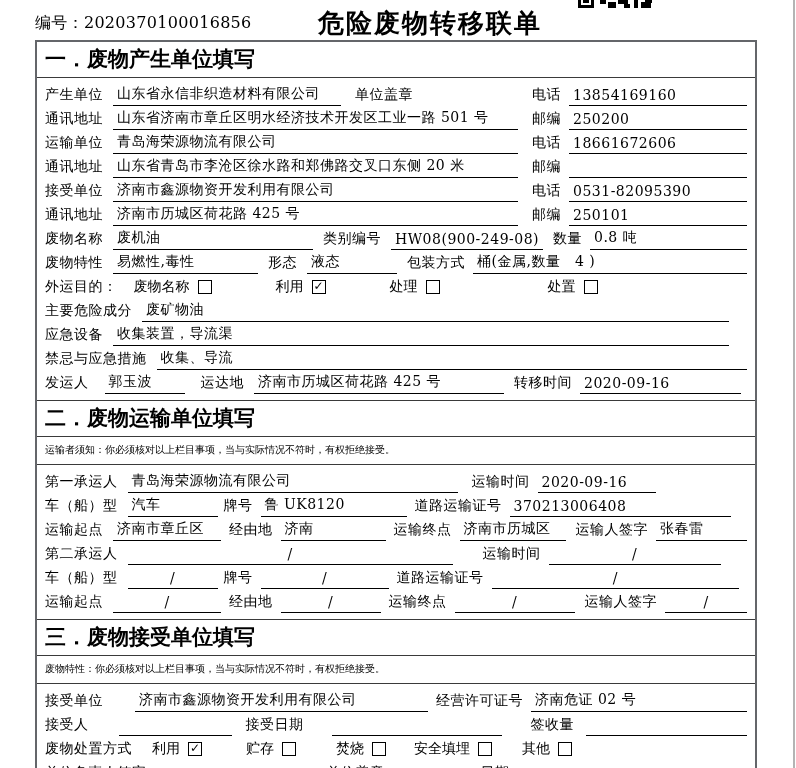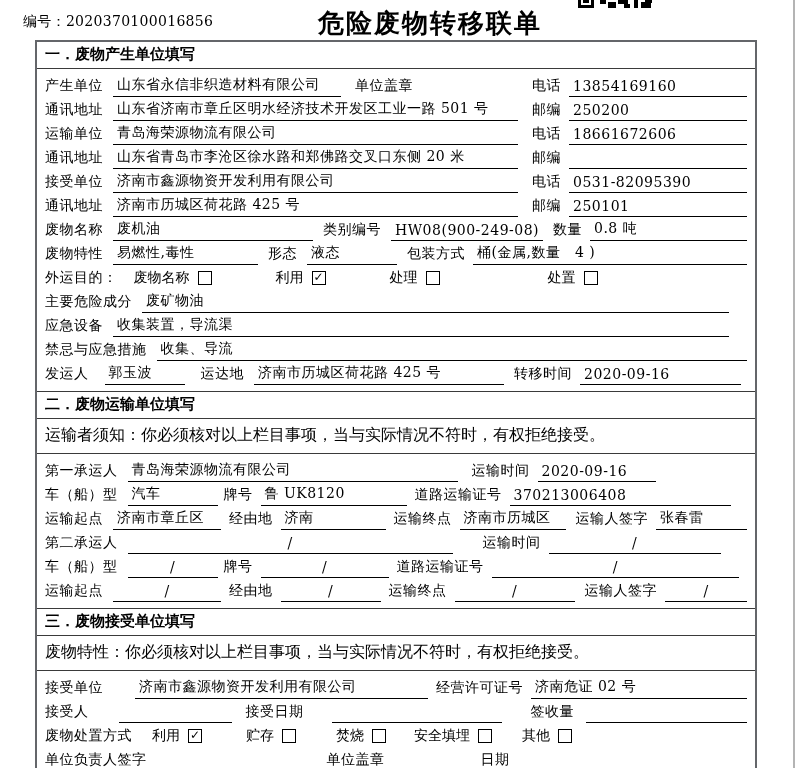--- a/index.html
+++ b/index.html
@@ -8,42 +8,42 @@
     position:relative;
     width:796px; height:768px;
     background:#ffffff;
     color:#000;
     font-family:"DejaVu Serif","Liberation Serif",serif;
     overflow:hidden;
   }
   
   .doc-header { position:relative; height:40px; }
   .serial {
-    position:absolute; left:23px; top:13px;
-    font-size:14px; letter-spacing:0.3px;
+    position:absolute; left:35px; top:13px;
+    font-size:16px; letter-spacing:0.3px;
   }
   .doc-title {
     position:absolute; left:318px; top:6px;
     font-size:26px; font-weight:bold; letter-spacing:2px;
     font-family:"DejaVu Serif","Liberation Serif",serif;
   }
   .qr-frag { position:absolute; left:578px; top:0; }
   
   .form {
     margin-left:35px; width:722px;
     border:2px solid #64666a;
   }
   .sec-heading {
-    font-size:15px; font-weight:bold;
+    font-size:21px; font-weight:bold;
     padding:3px 8px 4px;
     border-bottom:1px solid #3a3a3a;
   }
   .sec + .sec .sec-heading { border-top:1px solid #3a3a3a; }
   .sec-note {
-    font-size:16px; padding:6px 8px 7px;
+    font-size:10px; padding:6px 8px 7px;
     border-bottom:1px solid #3a3a3a;
   }
   .rows { padding:4px 8px 6px; }
   .row {
     display:flex; align-items:flex-end;
     height:24px; font-size:14px; white-space:nowrap;
   }
   .lbl { padding-bottom:2px; letter-spacing:0.5px; }
   .val {
     border-bottom:1px solid #000;

